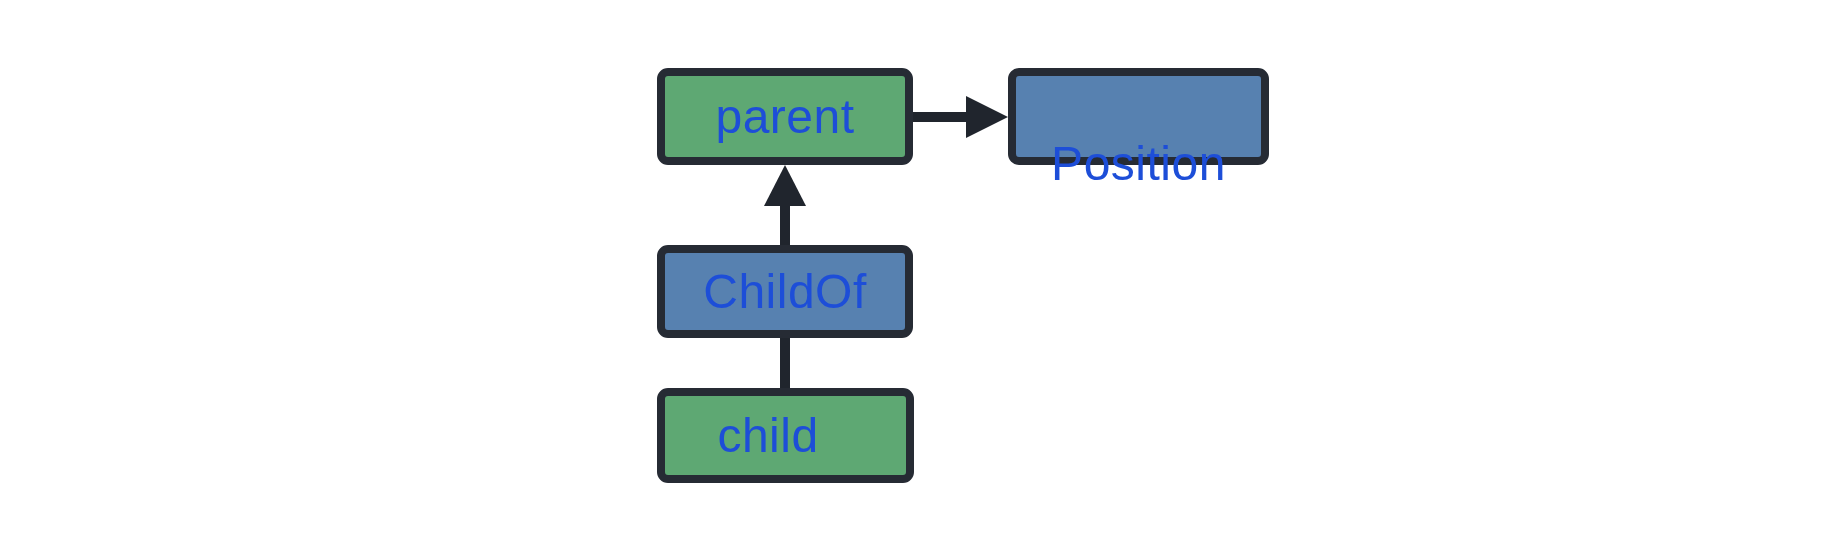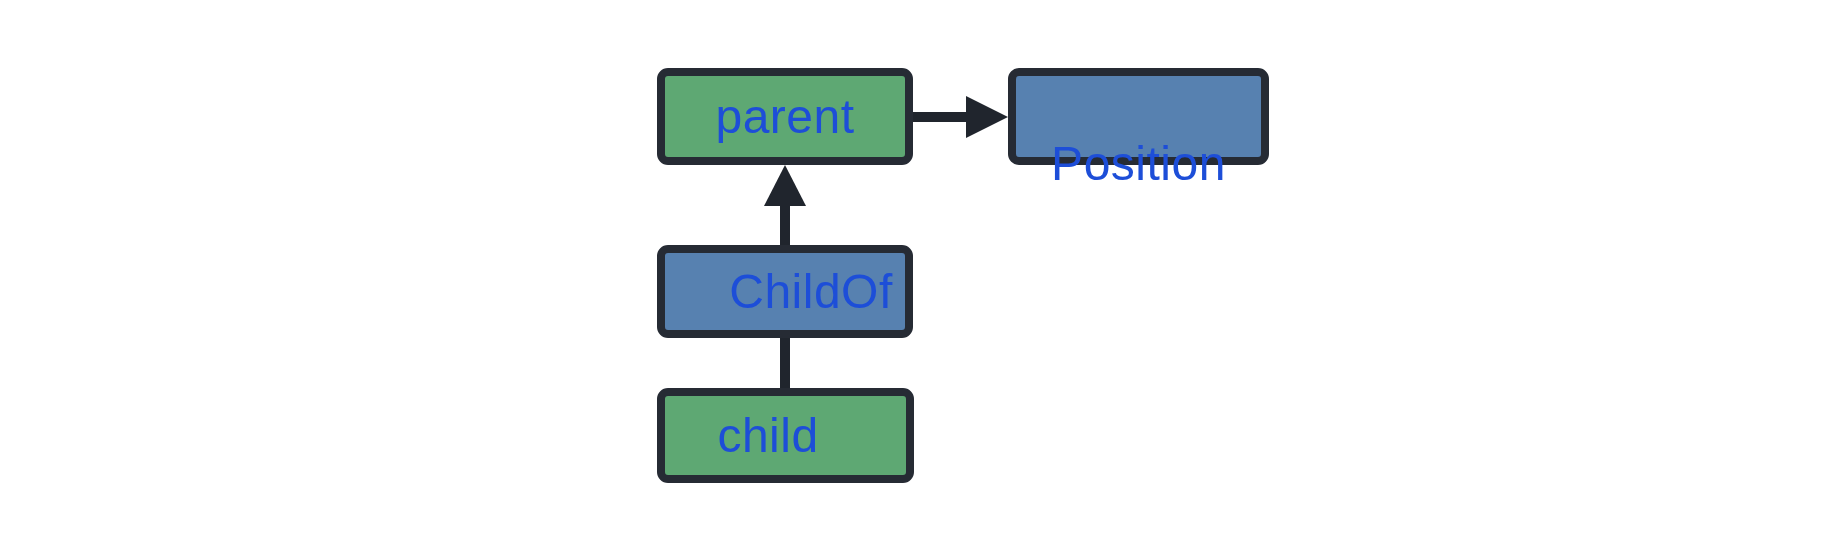--- a/index.html
+++ b/index.html
@@ -39,21 +39,21 @@
     align-items: center;
     justify-content: center;
     font-size: 48px;
     font-weight: 400;
     color: #1d4ed8;
     letter-spacing: 0.5px;
     user-select: none;
   }
   .label-parent   { left: 657px;  top: 68px;  width: 256px; height: 97px; }
   .label-position { left: 1008px; top: 68px;  width: 261px; height: 97px; margin-top: 47px; }
-  .label-childof  { left: 657px;  top: 245px; width: 256px; height: 93px; margin-left: 26px; }
+  .label-childof  { left: 657px;  top: 245px; width: 256px; height: 93px; }
   .label-child    { left: 657px;  top: 388px; width: 222px; height: 95px; }
 </style>
 </head>
 <body>
 
 <div class="canvas">
 
   <svg class="edges" width="1830" height="548" viewBox="0 0 1830 548">
 
     <g>

